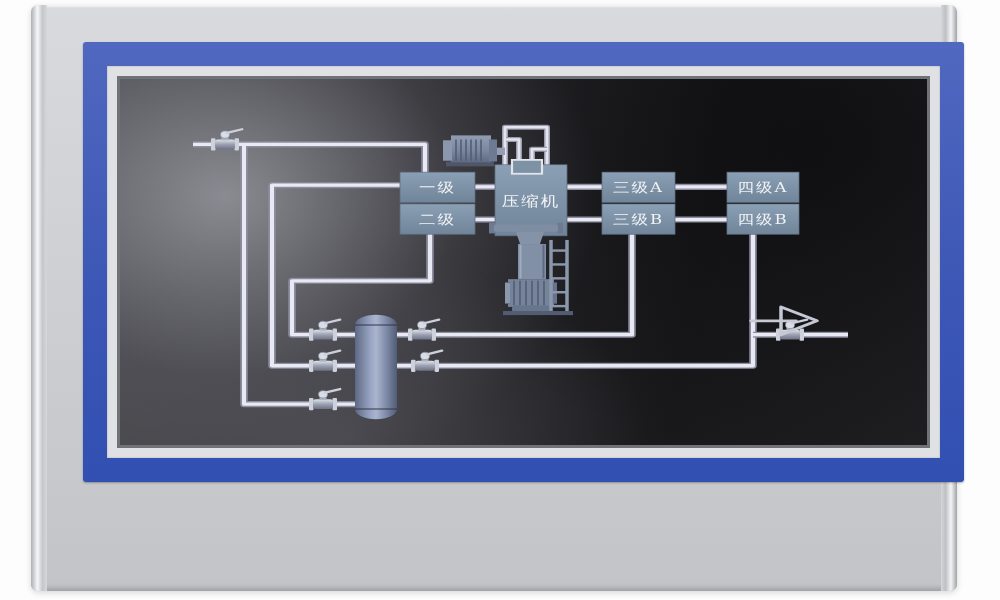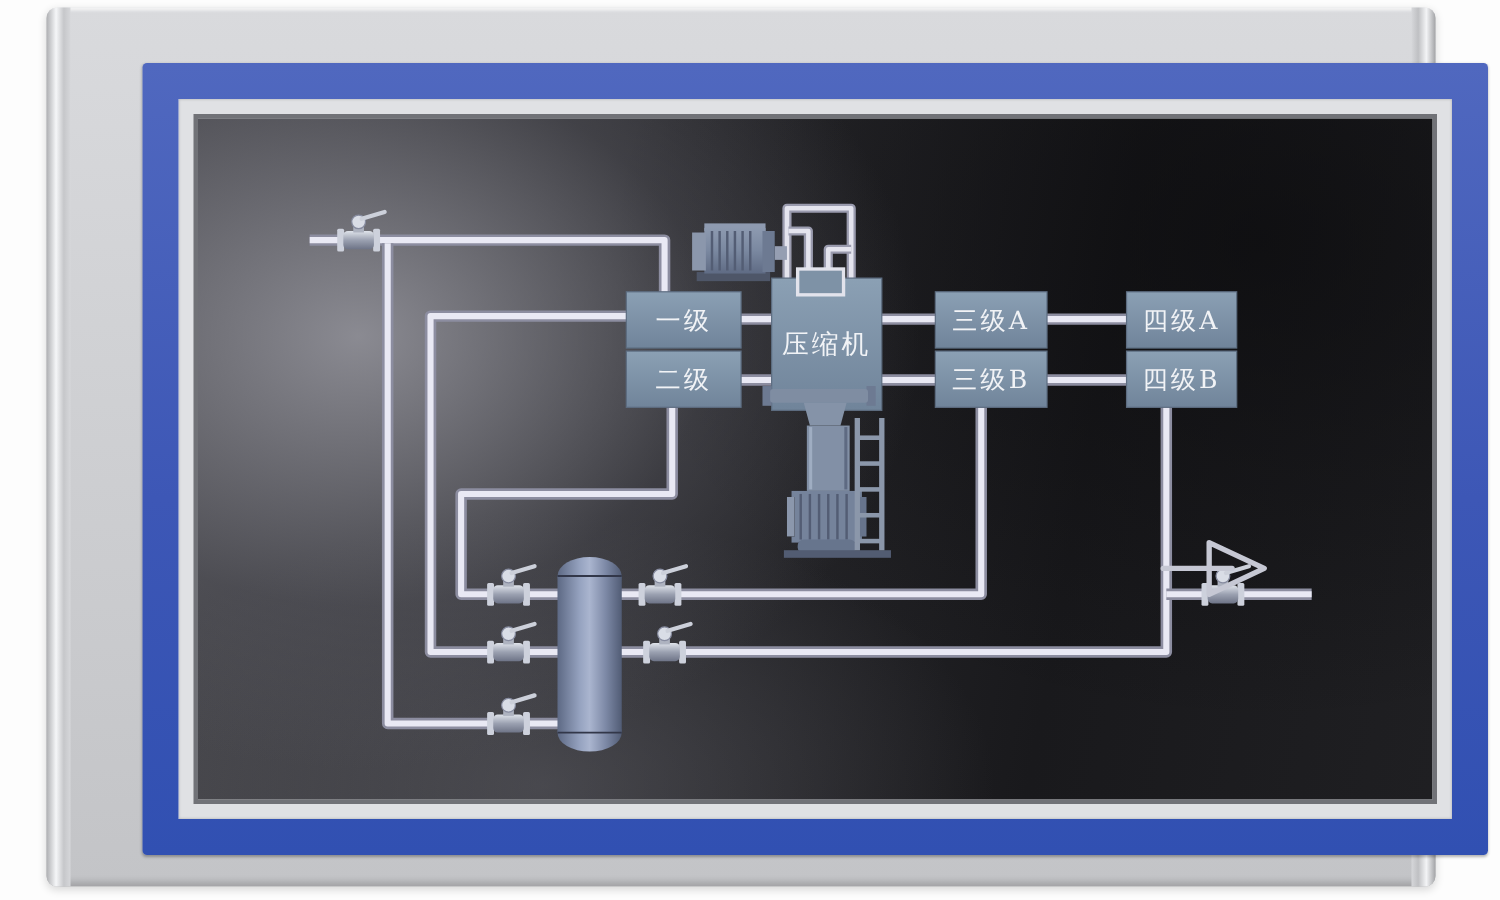--- a/index.html
+++ b/index.html
@@ -23,25 +23,24 @@
     background:linear-gradient(90deg,#aeafb2 0%,#f5f6f8 40%,#c6c7ca 72%,#d6d7da 100%);
   }
   .edge-right {
     position:absolute; right:0; top:0; bottom:0; width:16px;
     border-radius:0 7px 7px 0;
     background:linear-gradient(90deg,#d6d7da 0%,#bfc0c3 28%,#f3f4f6 62%,#a2a3a6 100%);
   }
 
   
   .blue-frame {
-    position:absolute; left:64px; top:37px; width:881px; height:528px;
+    position:absolute; left:52px; top:37px; width:881px; height:440px;
     background:linear-gradient(180deg,#5068bf 0%,#3d57b6 55%,#3150b2 100%);
     border-radius:3px;
     box-shadow: 0 1px 2px rgba(0,0,0,.3);
-    padding-left: 16px;
   }
   .inner-strip {
     position:absolute; left:24px; top:24px; right:24px; bottom:24px;
     background:#e0e1e4;
     box-shadow: inset 0 0 2px rgba(0,0,0,.25);
   }
 
   
   .screen {
     position:absolute; left:10px; top:10px; right:10px; bottom:10px;

